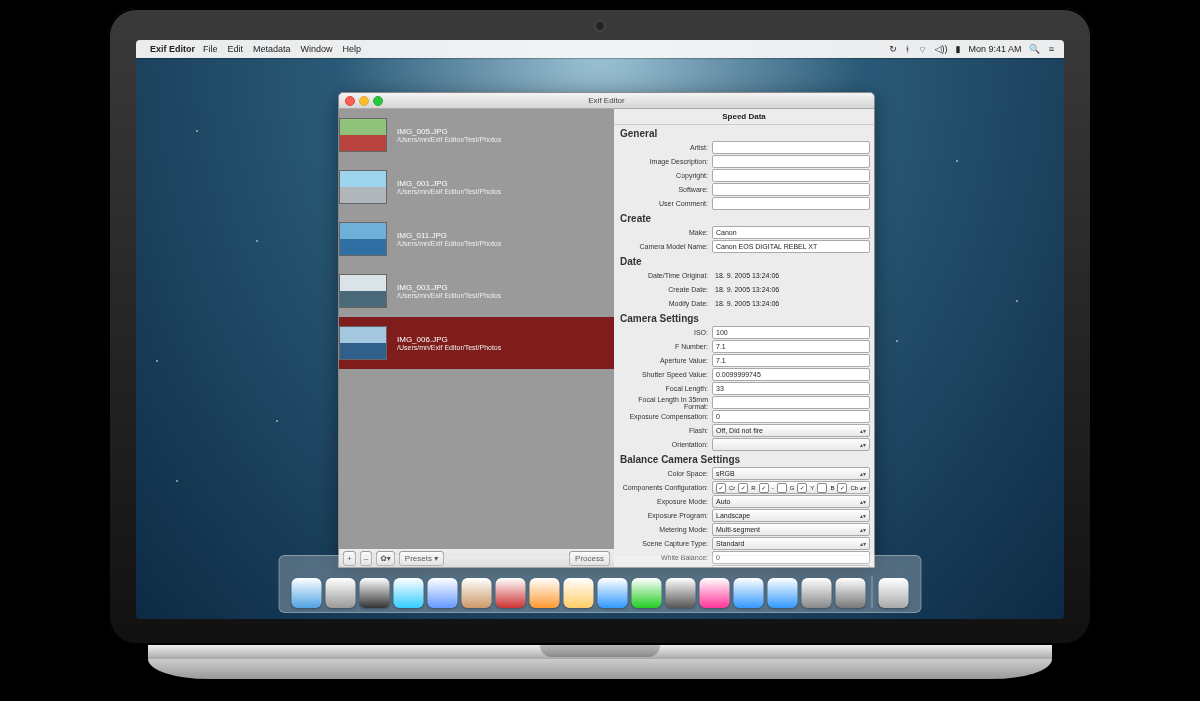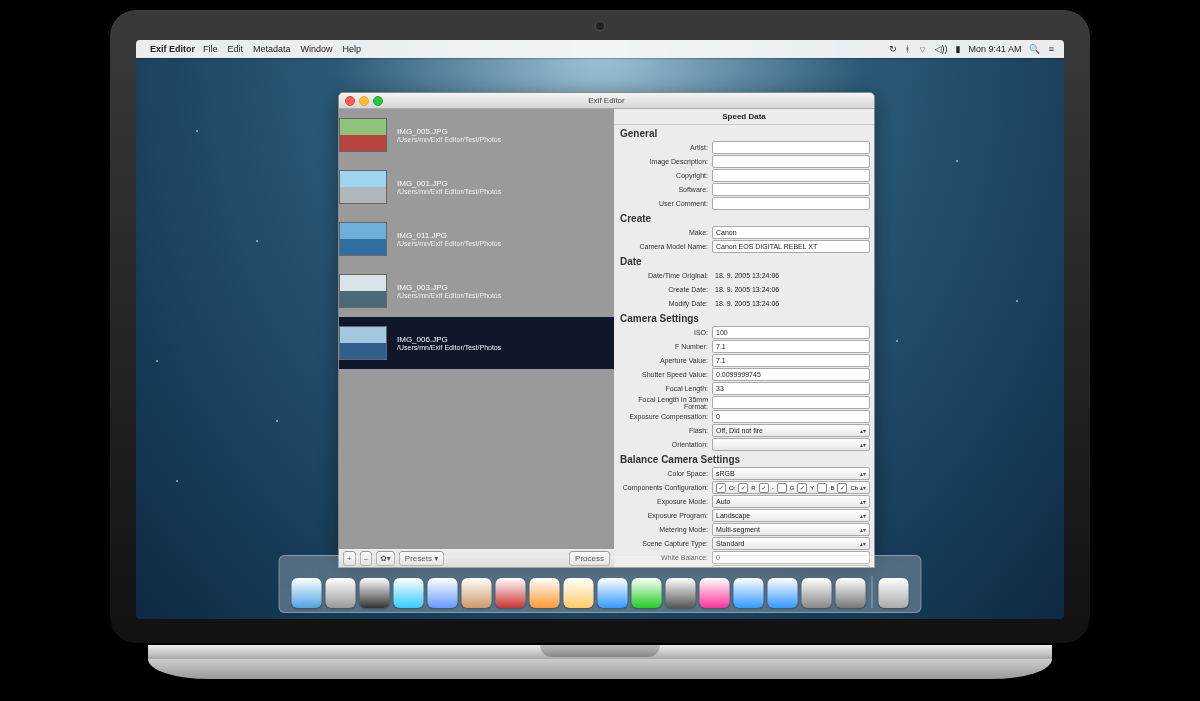--- a/index.html
+++ b/index.html
@@ -29,21 +29,21 @@
   .tl{width:8px;height:8px;border-radius:50%;}
   .tl.red{background:#ff5f57;border:1px solid #d43;}
   .tl.yel{background:#ffbd2e;border:1px solid #da3;}
   .tl.grn{background:#28c940;border:1px solid #2a3;}
   .wtitle{font-size:8px;color:#444;}
   .wbody{flex:1;display:flex;min-height:0;}
   
   .filepane{width:275px;background:#9a9a9a;display:flex;flex-direction:column;}
   .filelist{flex:1;overflow:hidden;}
   .filerow{display:flex;align-items:center;height:44px;border-bottom:0;padding:4px 0;}
-  .filerow.sel{background:#0f172a;}
+  .filerow.sel{background:#7f1d1d;}
   .thumb{width:46px;height:32px;border:1px solid #666;margin-right:10px;flex-shrink:0;}
   .finf{display:flex;flex-direction:column;color:#fff;font-size:8px;}
   .finf .fn{font-weight:500;}
   .finf .fp{font-size:7px;color:#eee;}
   .filetoolbar{height:18px;background:linear-gradient(#efefef,#d5d5d5);border-top:1px solid #999;display:flex;align-items:center;padding:0 4px;gap:4px;}
   .tbtn{height:13px;background:linear-gradient(#fdfdfd,#ddd);border:1px solid #999;border-radius:3px;font-size:8px;padding:0 5px;display:flex;align-items:center;}
   .tbtn.small{padding:0 3px;}
   
   .formpane{flex:1;background:#ececec;overflow:hidden;display:flex;flex-direction:column;}
   .formhdr{height:15px;display:flex;align-items:center;justify-content:center;font-weight:600;font-size:8px;border-bottom:1px solid #ccc;}

